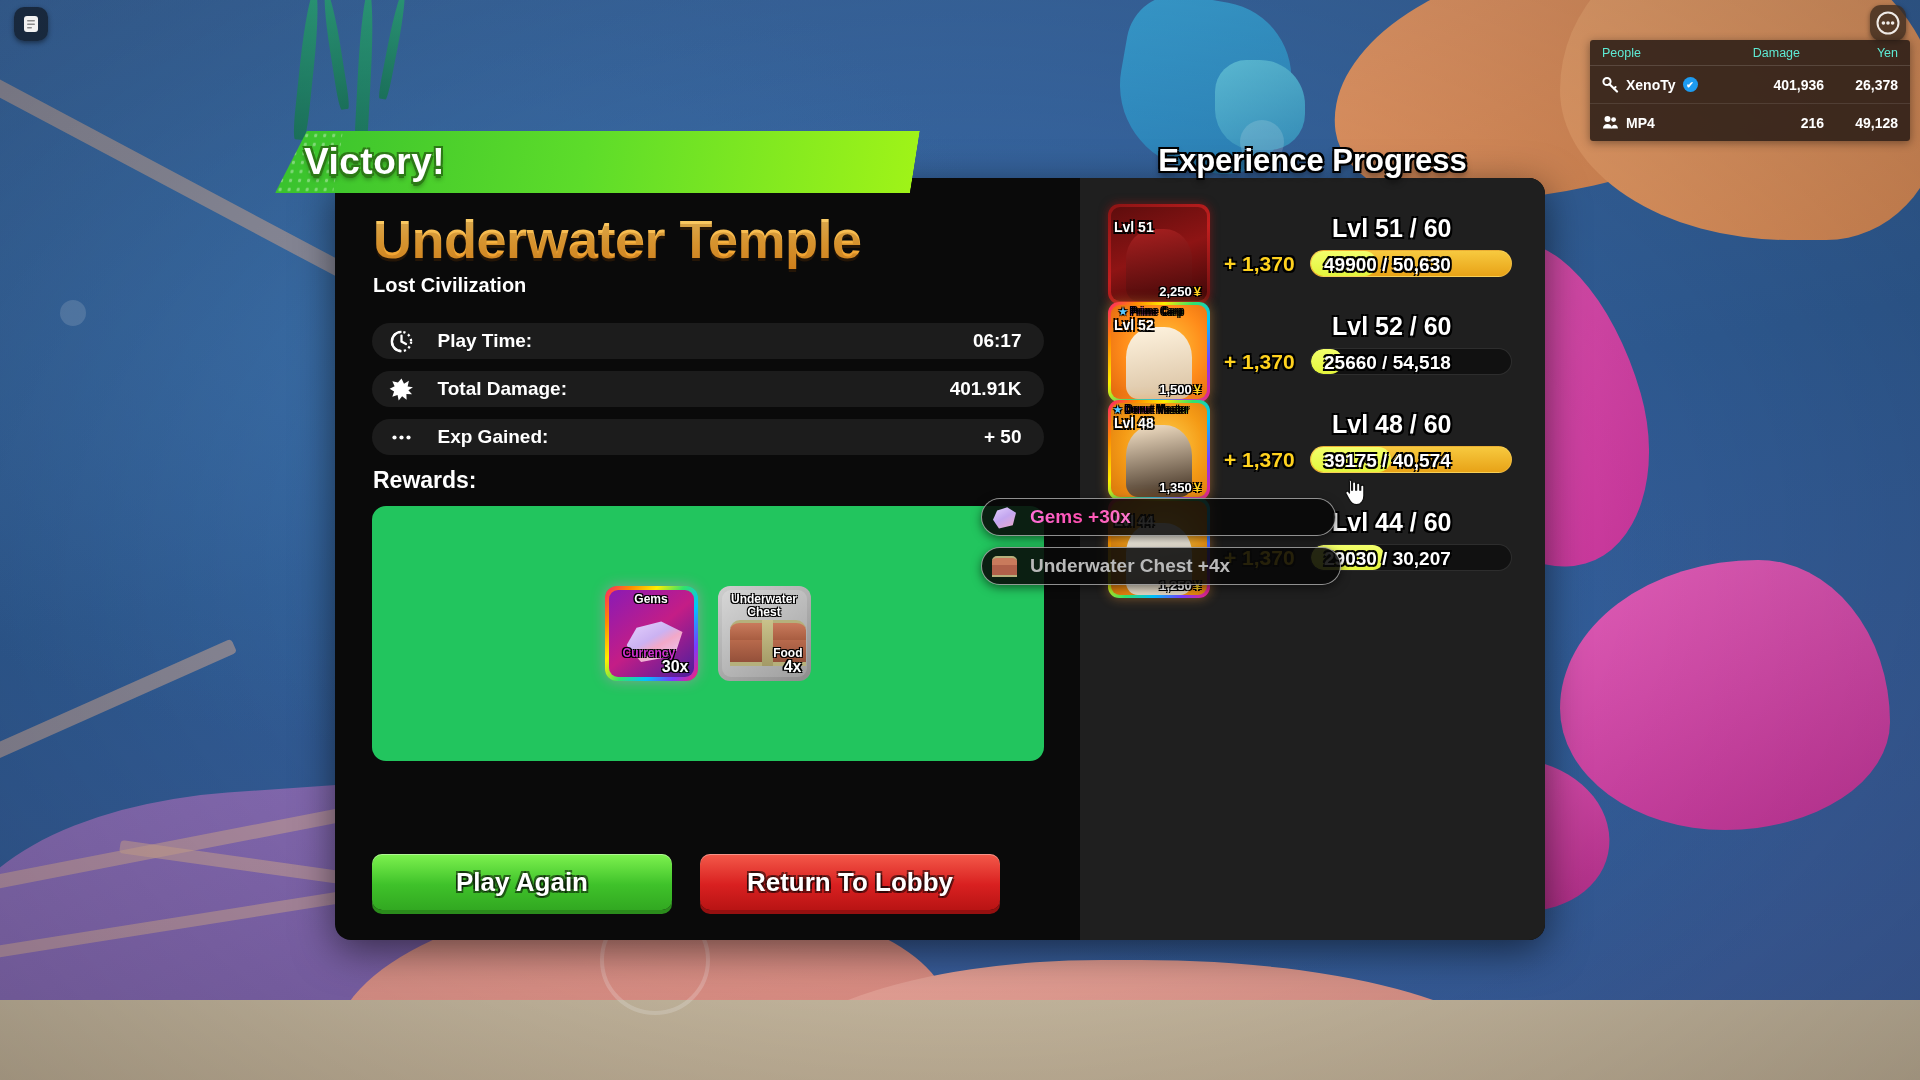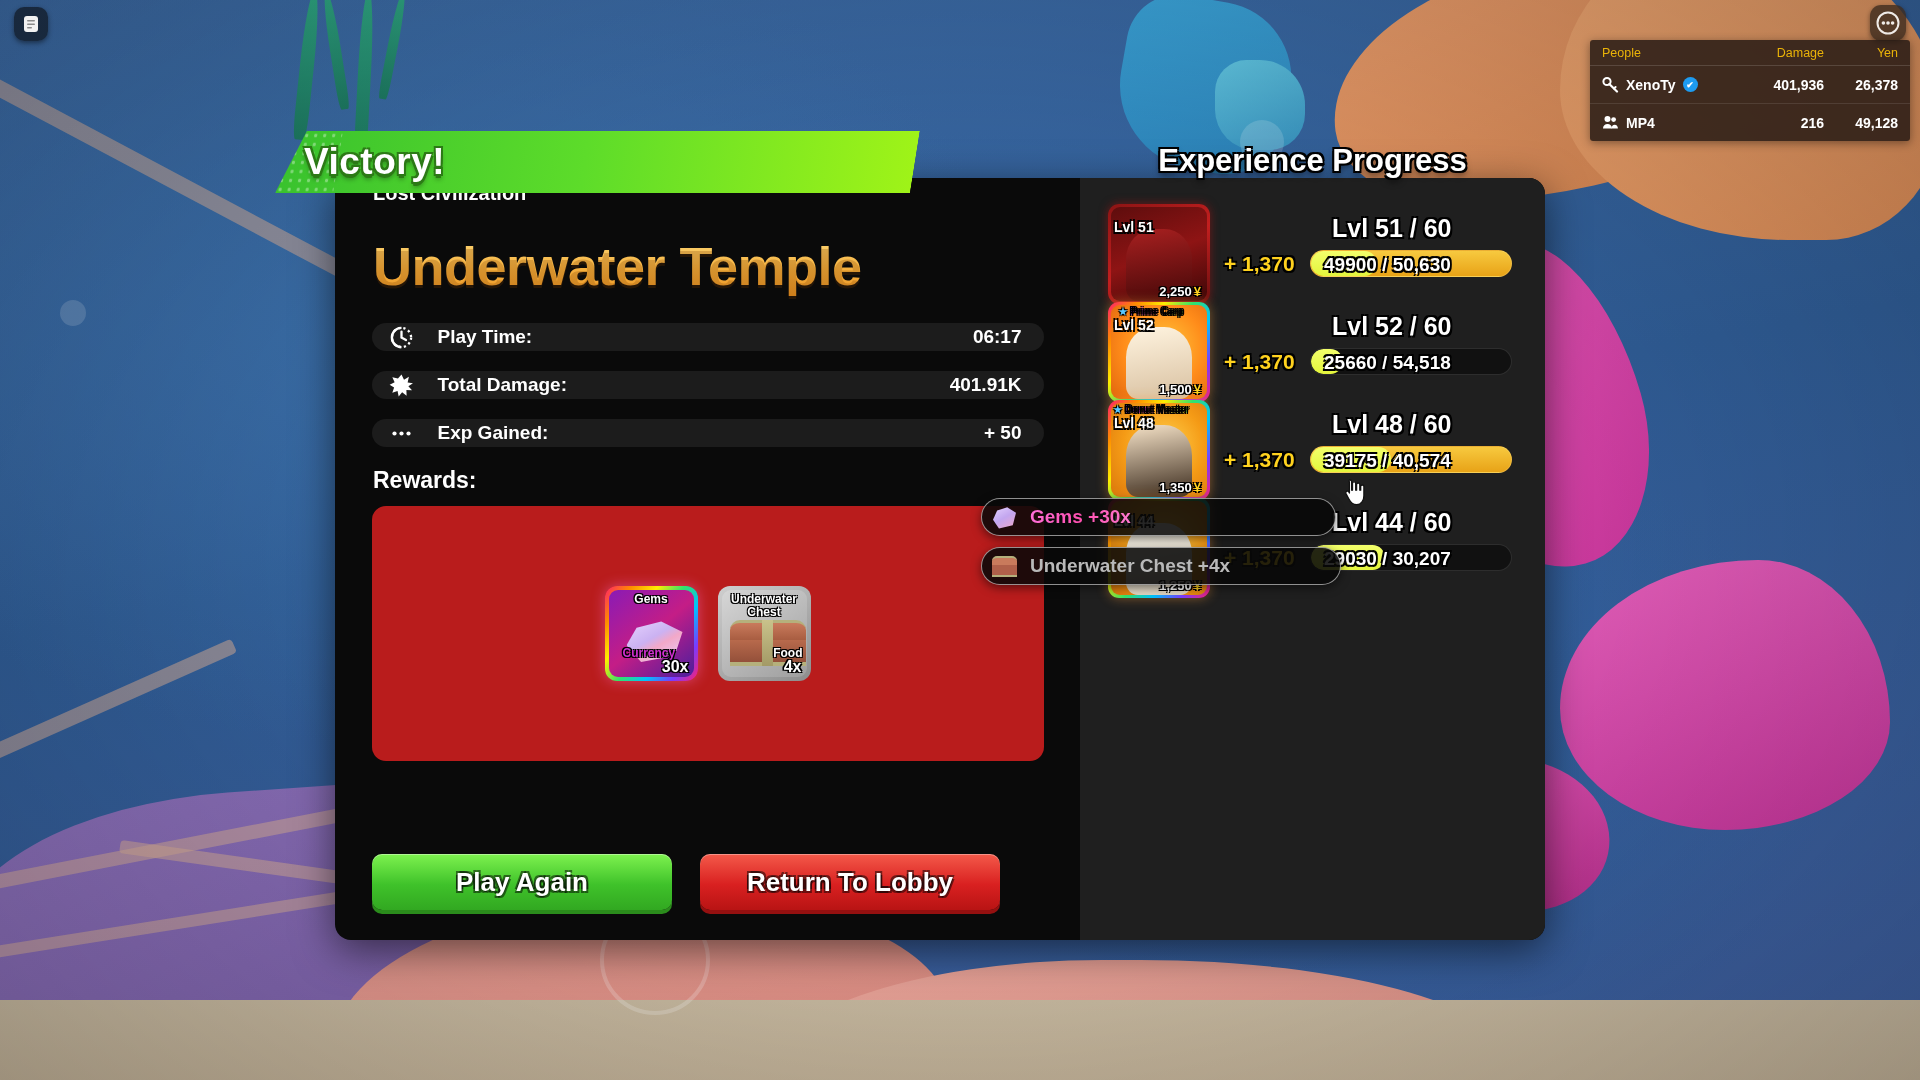--- a/index.html
+++ b/index.html
@@ -62,22 +62,23 @@
   #moreIcon { top:5px; left:1870px; background:rgba(60,42,30,0.8); width:36px;height:36px;border-radius:11px;}
 
   
   #leaderboard {
     position:absolute; top:40px; left:1590px; width:320px;
     background:rgba(40,27,21,0.86); border-radius:3px; overflow:hidden;
     font-family:"Liberation Sans", sans-serif;
     box-shadow:0 2px 10px rgba(0,0,0,.4);
   }
   #leaderboard .lbHead {
-    display:flex; padding:6px 12px 5px 12px; color:#eab308; font-size:12.5px;
+    display:flex; padding:6px 12px 5px 12px; color:#5eead4; font-size:12.5px;
     border-bottom:1px solid rgba(255,255,255,0.14);
+    gap:24px;
   }
   #leaderboard .lbRow {
     display:flex; align-items:center; padding:10px 12px; color:#fff; font-size:14px; font-weight:bold;
     border-bottom:1px solid rgba(255,255,255,0.10);
   }
   .lbName { flex:1; display:flex; align-items:center; gap:7px; }
   .lbDamage { width:86px; text-align:right; }
   .lbYen { width:74px; text-align:right; }
   .lbHead .lbName { font-weight:normal; }
   .verified { width:15px;height:15px;border-radius:50%;background:#1d9bf0;display:inline-flex;
@@ -117,31 +118,31 @@
   #stageTitle {
     margin:30px 0 0 38px; font-size:54px; font-weight:bold; letter-spacing:-0.5px;
     background:linear-gradient(180deg,#fcd97a 0%,#f6b13f 55%,#eb9423 100%);
     -webkit-background-clip:text; background-clip:text; color:transparent;
     text-shadow:0 3px 0 rgba(120,60,0,.25);
     display:inline-block;
   }
   #stageSubtitle { margin:4px 0 0 38px; font-size:20px; font-weight:bold; color:#fff; }
 
   .statRow {
-    margin:0 auto 20px auto; width:672px; height:28px; background:#1c1c1c;
+    margin:0 auto 12px auto; width:672px; height:36px; background:#1c1c1c;
     border-radius:20px; display:flex; align-items:center; padding:0 22px 0 16px;
   }
   .statIcon { width:28px; height:28px; display:flex; align-items:center; justify-content:center; color:#fff; }
   .statLabel { margin-left:22px; color:#fff; font-size:19px; font-weight:bold; flex:1; }
   .statValue { color:#fff; font-size:19px; font-weight:bold; }
   #statsWrap { margin-top:26px; }
 
   #rewardsLabel { margin:10px 0 0 38px; font-size:23px; font-weight:bold; color:#fff; }
   #rewardsBox {
-    margin:12px auto 0 auto; width:672px; height:255px; background:#b91c1c; border-radius:14px;
+    margin:12px auto 0 auto; width:672px; height:255px; background:#22c55e; border-radius:14px;
     display:flex; align-items:center; justify-content:center; gap:20px;
   }
   .rewardCard { position:relative; width:93px; height:95px; border-radius:12px; padding:4px; }
   .rewardCard.rainbow {
     background:linear-gradient(125deg,#ff1f6d,#ff8a00,#ffee00,#31e36b,#00c2ff,#7a3bff,#ff1f6d);
     box-shadow:0 0 14px rgba(255,120,220,.45);
   }
   .rewardCard.gray { background:linear-gradient(145deg,#cfcfcf,#8c8c8c); }
   .rewardInner { width:100%; height:100%; border-radius:9px; position:relative; overflow:hidden; }
   .rewardInner.gemBg { background:linear-gradient(140deg,#8a1bb5,#c41d86,#4a1f9e); }
@@ -339,24 +340,24 @@
 </div>
 
 <div id="resultsPanel">
 
   <div id="leftCol">
 
     <div id="victoryBanner">
       <span id="victoryText">Victory!</span>
     </div>
 
-    <div id="stageSubtitle">Lost Civilization</div>
     <div>
       <div id="stageTitle">Underwater Temple</div>
     </div>
+    <div id="stageSubtitle">Lost Civilization</div>
 
     <div id="statsWrap">
 
       <div class="statRow">
         <span class="statIcon">
           <svg width="25" height="25" viewBox="0 0 25 25">
             <circle cx="12.5" cy="12.5" r="9.6" fill="none" stroke="#fff" stroke-width="2.3" stroke-dasharray="2.2 3" stroke-dashoffset="0"></circle>
             <path d="M12.5 2.9 A9.6 9.6 0 0 0 12.5 22.1" fill="none" stroke="#fff" stroke-width="2.4"></path>
             <path d="M12.5 6.6 L12.5 12.6 L17 15" stroke="#fff" stroke-width="2.3" fill="none" stroke-linecap="round"></path>
           </svg>

